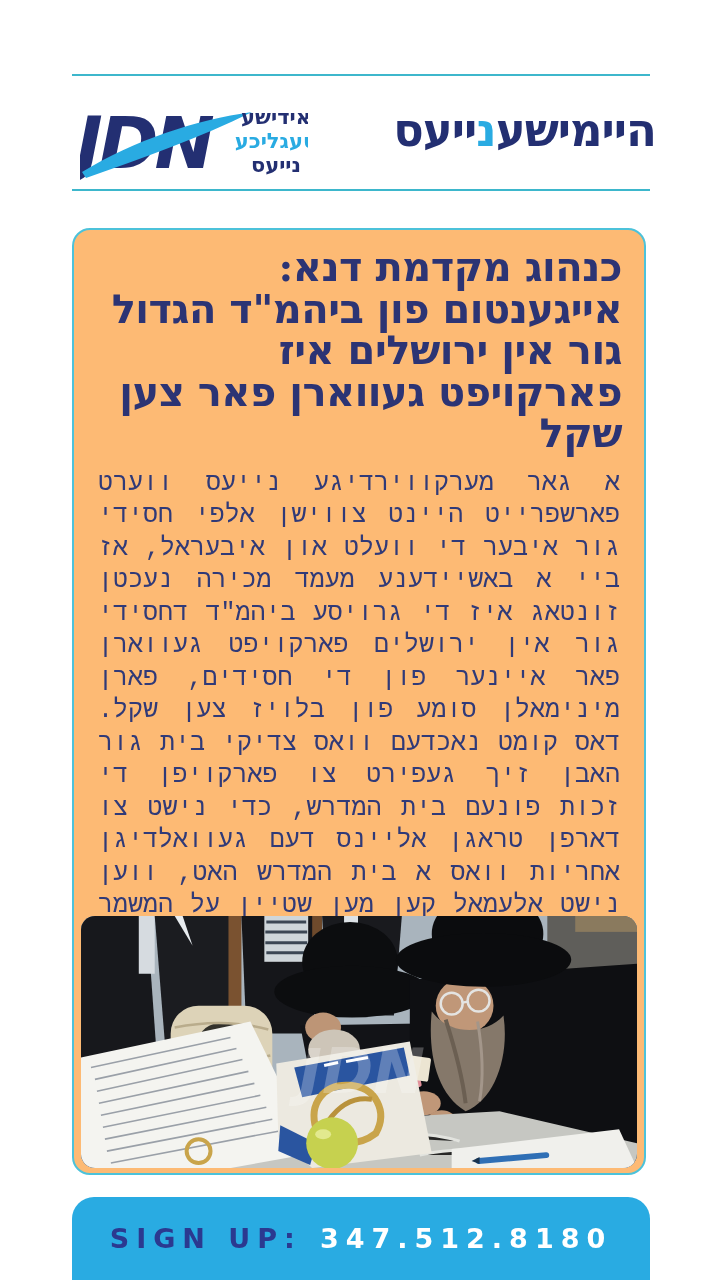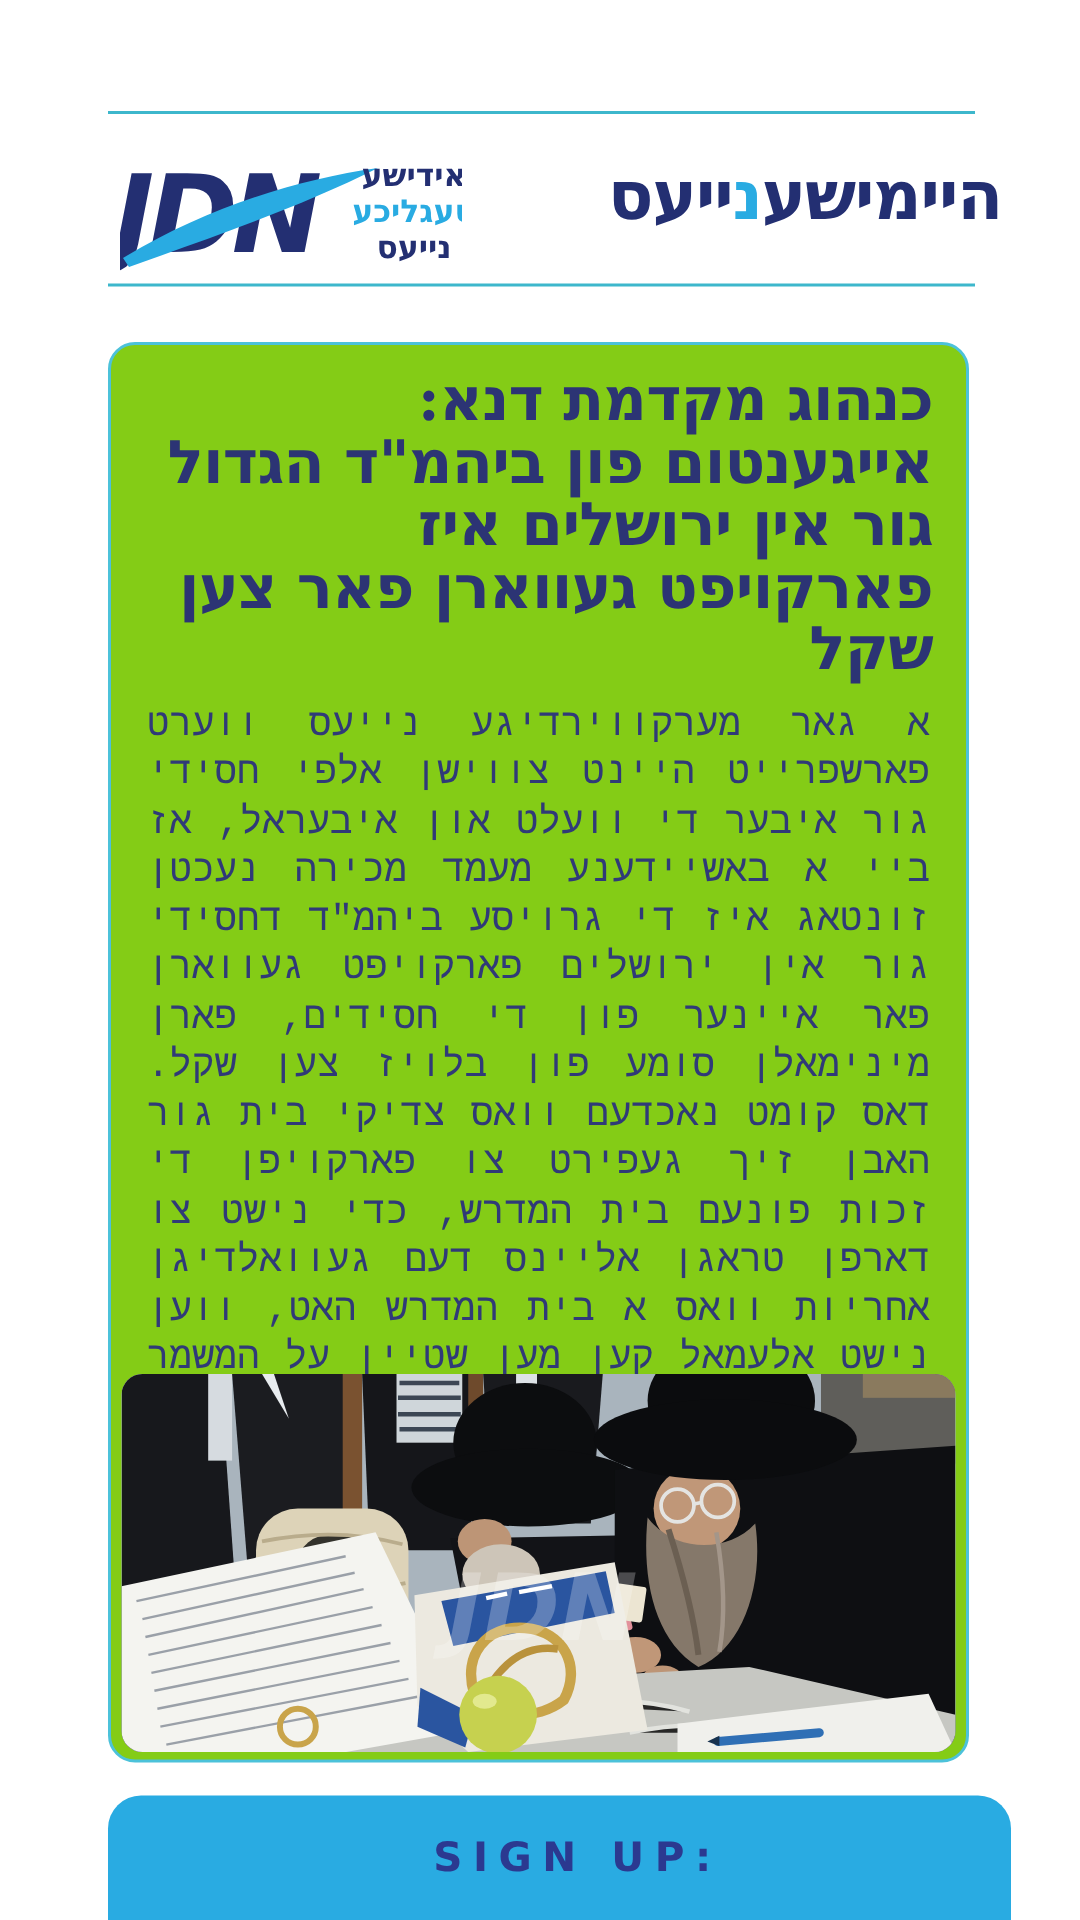--- a/index.html
+++ b/index.html
@@ -9,31 +9,31 @@
     font-family:"DejaVu Sans","Liberation Sans",sans-serif;
     position:relative;overflow:hidden;
   }
   .rule{position:absolute;left:72px;width:578px;height:2px;background:#3db7cc;}
   .rule-top{top:74px;}
   .rule-mid{top:189px;}
 
   
   .jdn-logo{position:absolute;left:80px;top:98px;width:228px;height:92px;}
   .site-title{
-    position:absolute;right:52px;top:108px;
+    position:absolute;right:64px;top:108px;
     direction:rtl;font-weight:bold;font-size:45px;letter-spacing:-1px;
     color:#232f72;line-height:1;
     font-family:"DejaVu Sans","Liberation Sans",sans-serif;
   }
   .site-title .accent{color:#29abe2;}
 
   
   .card{
     position:absolute;left:72px;top:228px;width:574px;height:947px;
-    box-sizing:border-box;background:#84cc16;
+    box-sizing:border-box;background:#fdba74;
     border:2px solid #4cc2da;border-radius:18px;
     overflow:hidden;
   }
   .headline{
     margin:16px 22px 0 22px;
     direction:rtl;text-align:right;
     color:#2c3474;font-weight:bold;
     font-size:40px;line-height:1.04;letter-spacing:-0.5px;
     font-family:"DejaVu Serif","DejaVu Sans",serif;
   }
@@ -49,21 +49,20 @@
     border-radius:14px;overflow:hidden;background:#a9b4bd;
   }
   .photo svg{display:block;width:100%;height:100%;}
 
   
   .signup-bar{
     position:absolute;left:72px;top:1197px;width:578px;height:83px;
     background:#29abe2;border-radius:22px 22px 0 0;
     display:flex;align-items:center;justify-content:center;gap:18px;
     cursor:pointer;
-    padding-left:24px;
   }
   .signup-bar span{
     font-weight:bold;font-size:27px;letter-spacing:7px;line-height:1;
     font-family:"DejaVu Sans","Liberation Sans",sans-serif;
   }
   .signup-label{color:#2b3990;}
   .signup-phone{color:#ffffff;}
 </style>
 </head>
 <body>
@@ -210,13 +209,14 @@
         <polygon points="392,246 400,242 400,249" fill="#18324e"></polygon>
       </g>
 
       <text x="282" y="178" text-anchor="middle" font-size="62" font-weight="bold" font-style="italic" fill="#ffffff" opacity="0.25" font-family="DejaVu Sans, Liberation Sans, sans-serif">JDN</text>
     </svg>
   </div>
 </article>
 
 <div class="signup-bar">
   <span class="signup-label">SIGN UP:</span>
+  <span class="signup-phone">347.512.8180</span>
 </div>
 
 </body></html>

